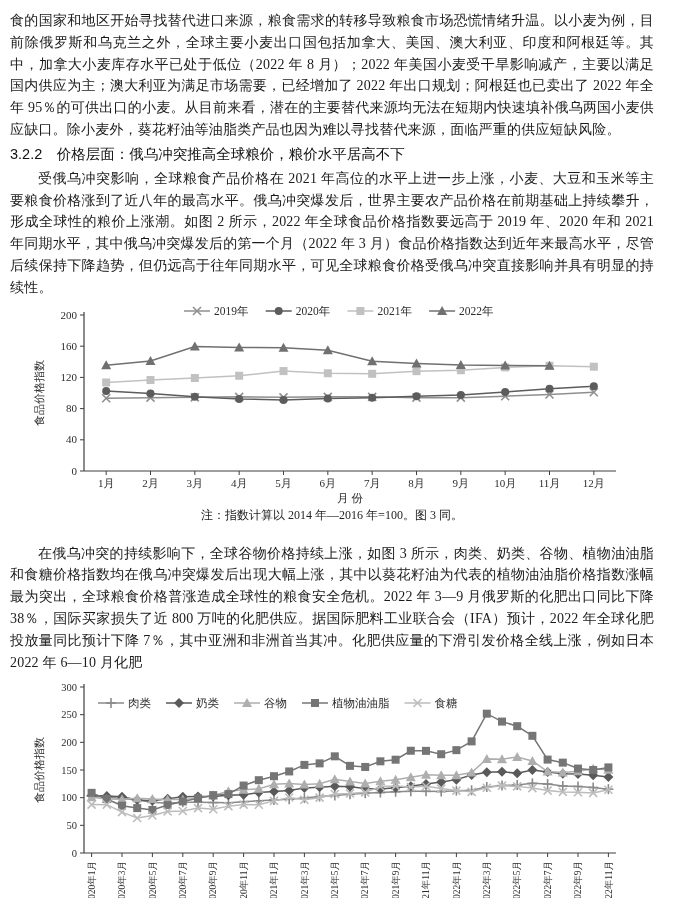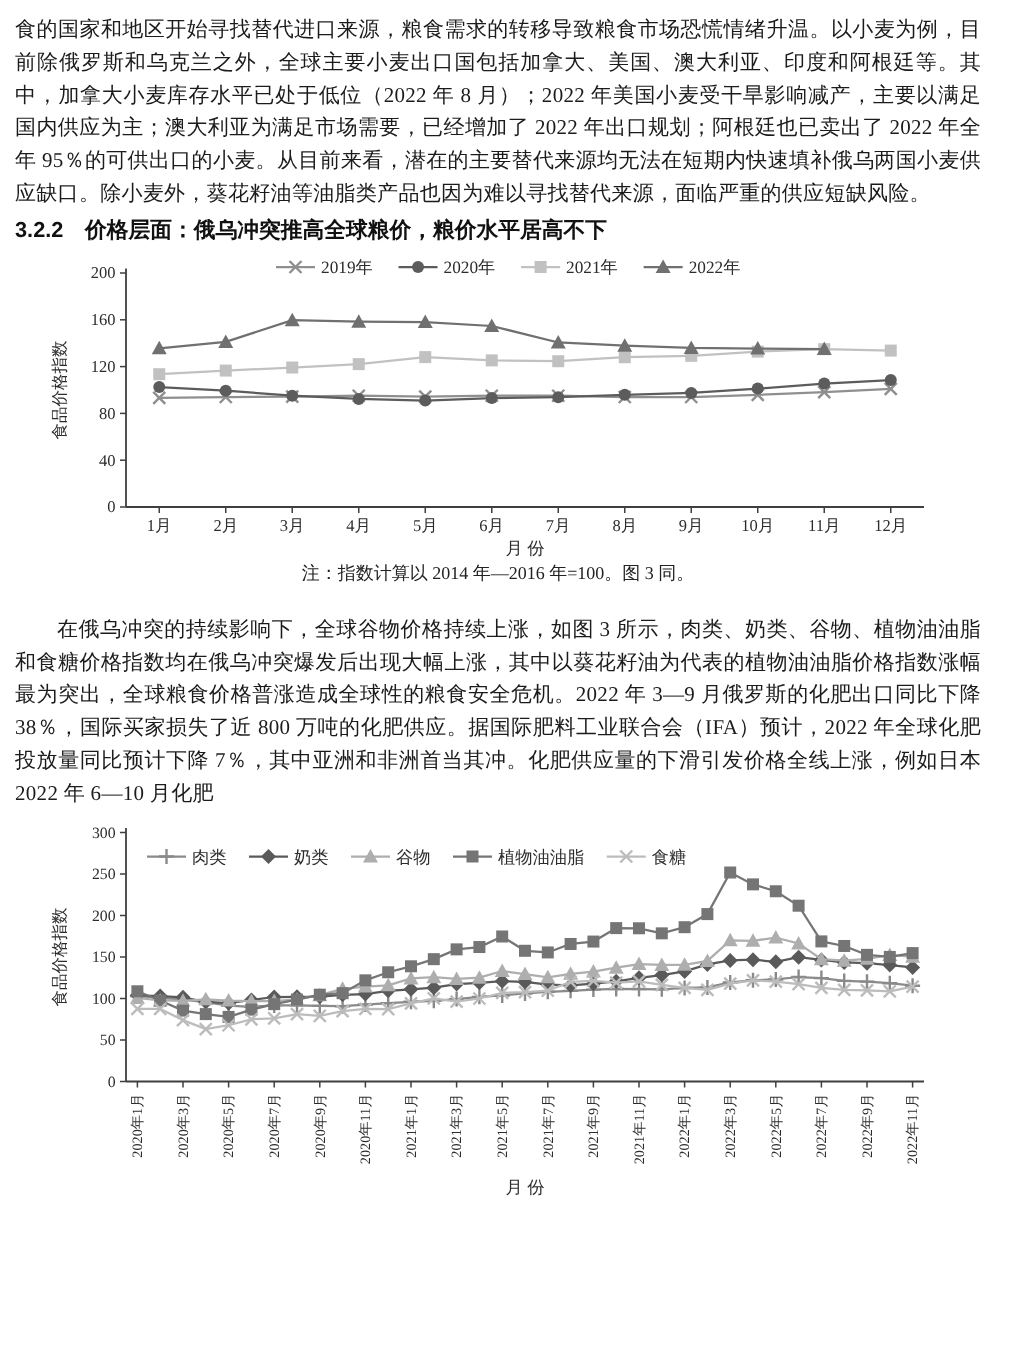--- a/index.html
+++ b/index.html
@@ -17,21 +17,21 @@
     margin: 0;
     font-size: 14px;
     line-height: 21.8px;
     text-align: justify;
     letter-spacing: 0.2px;
   }
   .indent { text-indent: 2em; }
   .heading {
     margin: 2px 0 2px 0;
     font-family: "Liberation Sans", "DejaVu Sans", sans-serif;
-    font-weight: 700;
+    font-weight: 400;
     font-size: 14.5px;
     line-height: 23px;
     color: #111;
   }
   figure { margin: 2px 0 0 0; text-align: center; }
   figure svg { display: block; margin: 0 auto; }
   .caption {
     font-size: 13px;
     font-weight: 600;
     line-height: 18px;
@@ -48,20 +48,21 @@
 </style>
 </head>
 <body>
 
 <div class="page">
 
   <p class="body-text">食的国家和地区开始寻找替代进口来源，粮食需求的转移导致粮食市场恐慌情绪升温。以小麦为例，目前除俄罗斯和乌克兰之外，全球主要小麦出口国包括加拿大、美国、澳大利亚、印度和阿根廷等。其中，加拿大小麦库存水平已处于低位（2022 年 8 月）；2022 年美国小麦受干旱影响减产，主要以满足国内供应为主；澳大利亚为满足市场需要，已经增加了 2022 年出口规划；阿根廷也已卖出了 2022 年全年 95％的可供出口的小麦。从目前来看，潜在的主要替代来源均无法在短期内快速填补俄乌两国小麦供应缺口。除小麦外，葵花籽油等油脂类产品也因为难以寻找替代来源，面临严重的供应短缺风险。</p>
 
   <h3 class="heading">3.2.2　价格层面：俄乌冲突推高全球粮价，粮价水平居高不下</h3>
 
+  <p class="body-text indent">受俄乌冲突影响，全球粮食产品价格在 2021 年高位的水平上进一步上涨，小麦、大豆和玉米等主要粮食价格涨到了近八年的最高水平。俄乌冲突爆发后，世界主要农产品价格在前期基础上持续攀升，形成全球性的粮价上涨潮。如图 2 所示，2022 年全球食品价格指数要远高于 2019 年、2020 年和 2021 年同期水平，其中俄乌冲突爆发后的第一个月（2022 年 3 月）食品价格指数达到近年来最高水平，尽管后续保持下降趋势，但仍远高于往年同期水平，可见全球粮食价格受俄乌冲突直接影响并具有明显的持续性。</p>
 
   <figure>
     <svg id="chart1" width="600" height="206" viewBox="0 0 600 206">
         <line x1="52" y1="11" x2="52" y2="170" stroke="#3f3f3f" stroke-width="1.2"></line>
         <line x1="52" y1="170" x2="584" y2="170" stroke="#3f3f3f" stroke-width="1.2"></line>
         <line x1="48" y1="170" x2="52" y2="170" stroke="#3f3f3f" stroke-width="1"></line>
         <text x="45" y="173.6" text-anchor="end" font-size="11" fill="#2c2c2c">0</text>
         <line x1="48" y1="138.8" x2="52" y2="138.8" stroke="#3f3f3f" stroke-width="1"></line>
         <text x="45" y="142.4" text-anchor="end" font-size="11" fill="#2c2c2c">40</text>
         <line x1="48" y1="107.6" x2="52" y2="107.6" stroke="#3f3f3f" stroke-width="1"></line>

